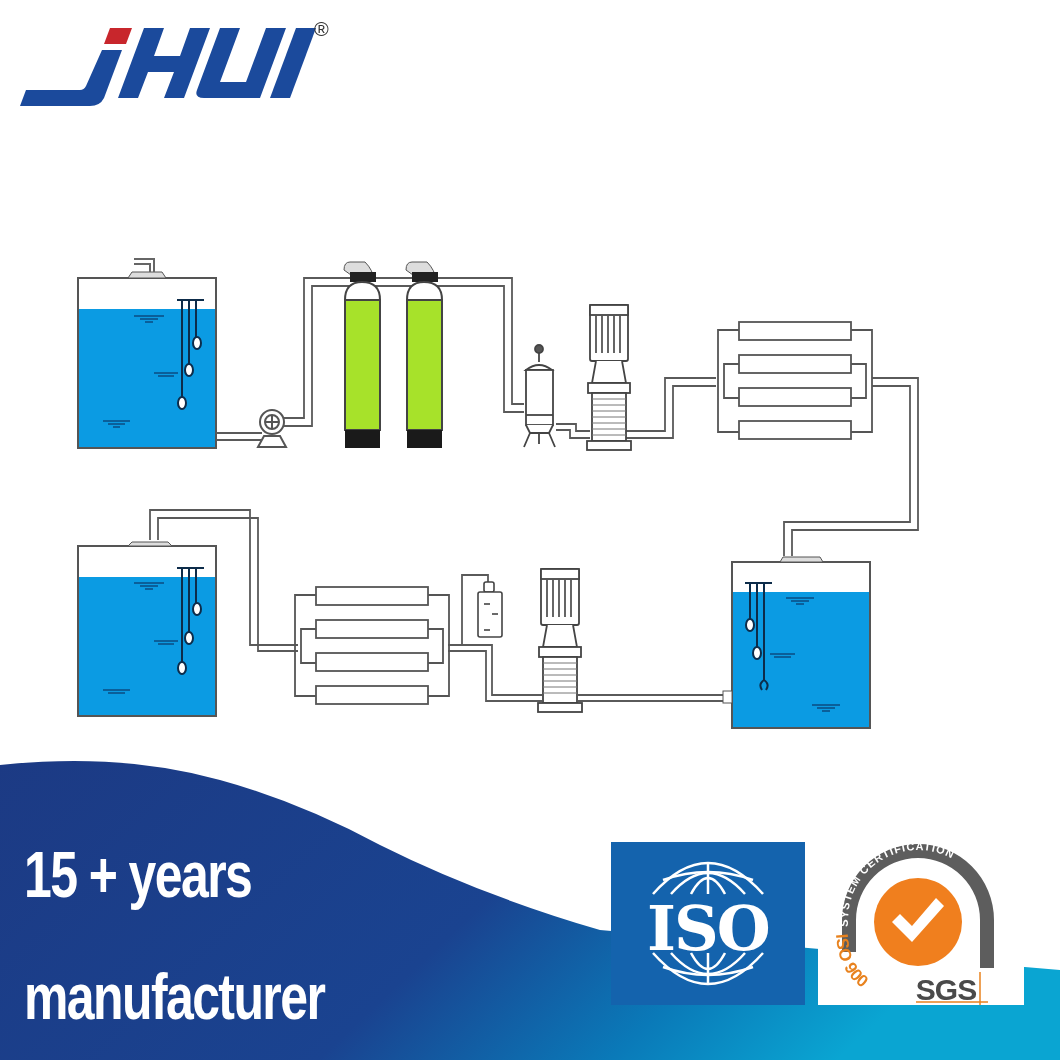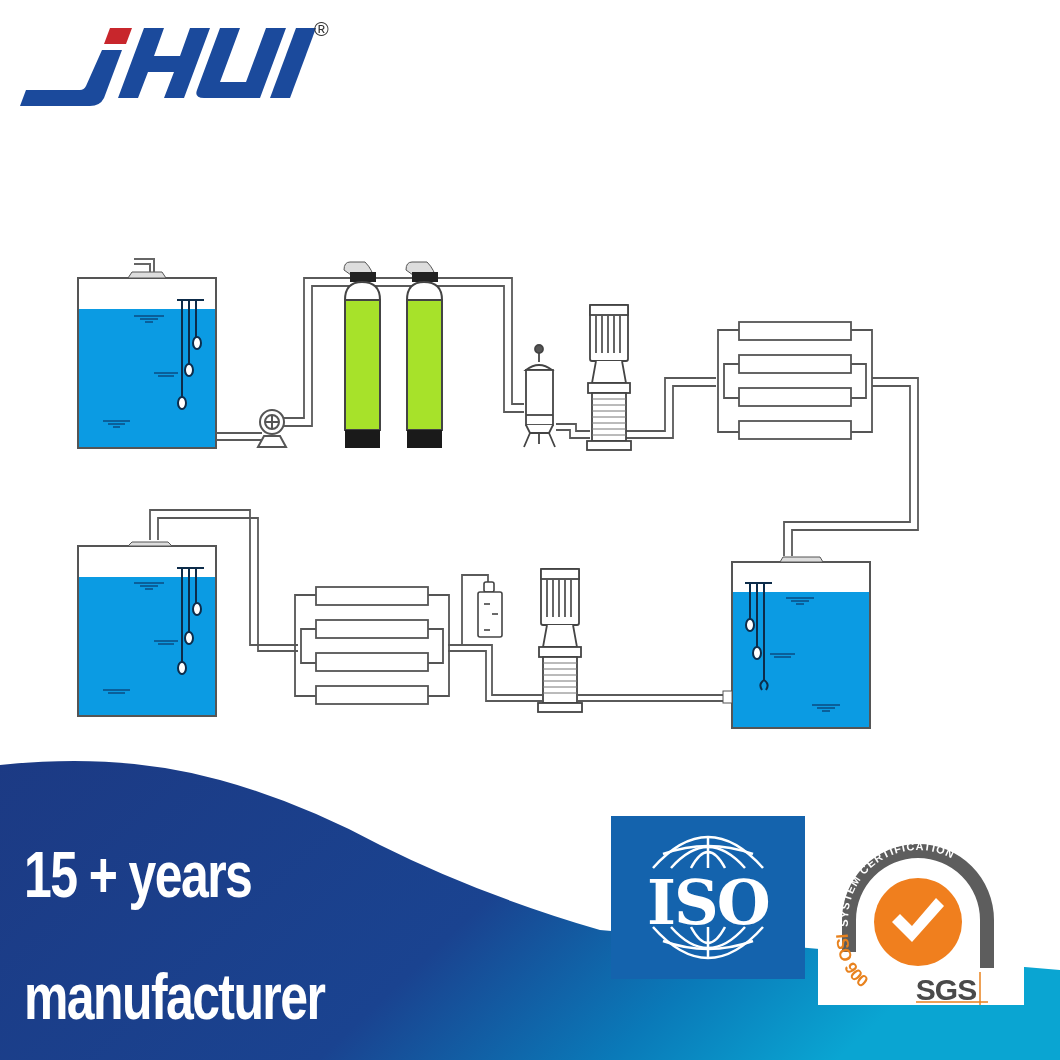--- a/index.html
+++ b/index.html
@@ -4,21 +4,21 @@
 <style>
   html, body { margin:0; padding:0; }
   body { width:1060px; height:1060px; position:relative; overflow:hidden; background:#ffffff; font-family:"Liberation Sans", sans-serif; }
   .abs { position:absolute; }
   #logo { left:14px; top:10px; width:320px; height:100px; }
   #diagram { left:0; top:0; width:1060px; height:760px; }
   #banner { left:0; top:740px; width:1060px; height:320px; }
   .headline { position:absolute; left:24px; color:#ffffff; font-family:"Liberation Sans", sans-serif; font-weight:bold; font-stretch:condensed; letter-spacing:-2px; transform-origin:left top; }
   #line1 { top:838px; font-size:64px; transform:scaleX(0.78); }
   #line2 { top:960px; font-size:64px; transform:scaleX(0.78); }
-  #iso-badge { left:611px; top:816px; width:194px; height:163px; background:#1463ad; }
+  #iso-badge { left:611px; top:842px; width:194px; height:163px; background:#1463ad; }
   #sgs-badge { left:818px; top:842px; width:206px; height:163px; background:#ffffff; }
 </style>
 </head>
 <body>
 
 <svg id="logo" class="abs" viewBox="0 0 320 100">
   <g fill="#1b4a9c">
     <polygon points="96,18 118,18 112,34 90,34" fill="#c8262c"></polygon>
 
     <path d="M88,40 L108,40 L90,88 Q86,96 76,96 L6,96 L12,80 L66,80 Q70,80 72,76 Z"></path>

